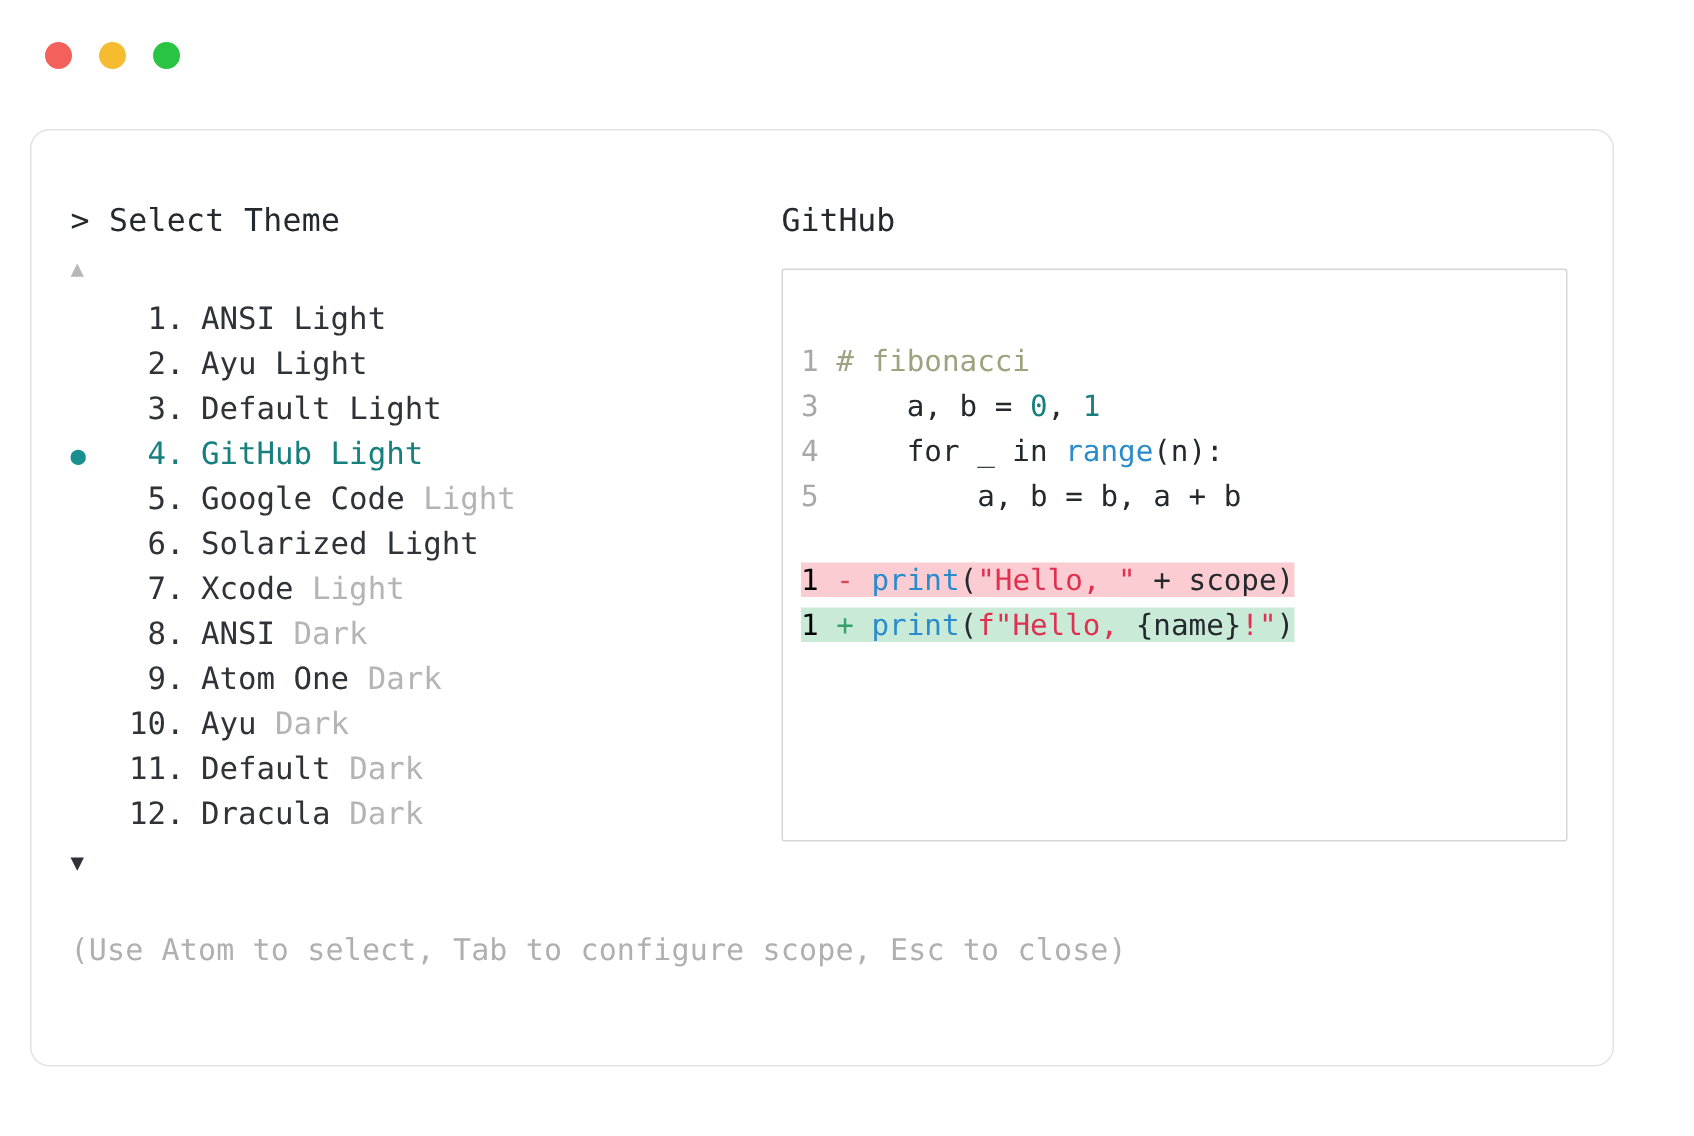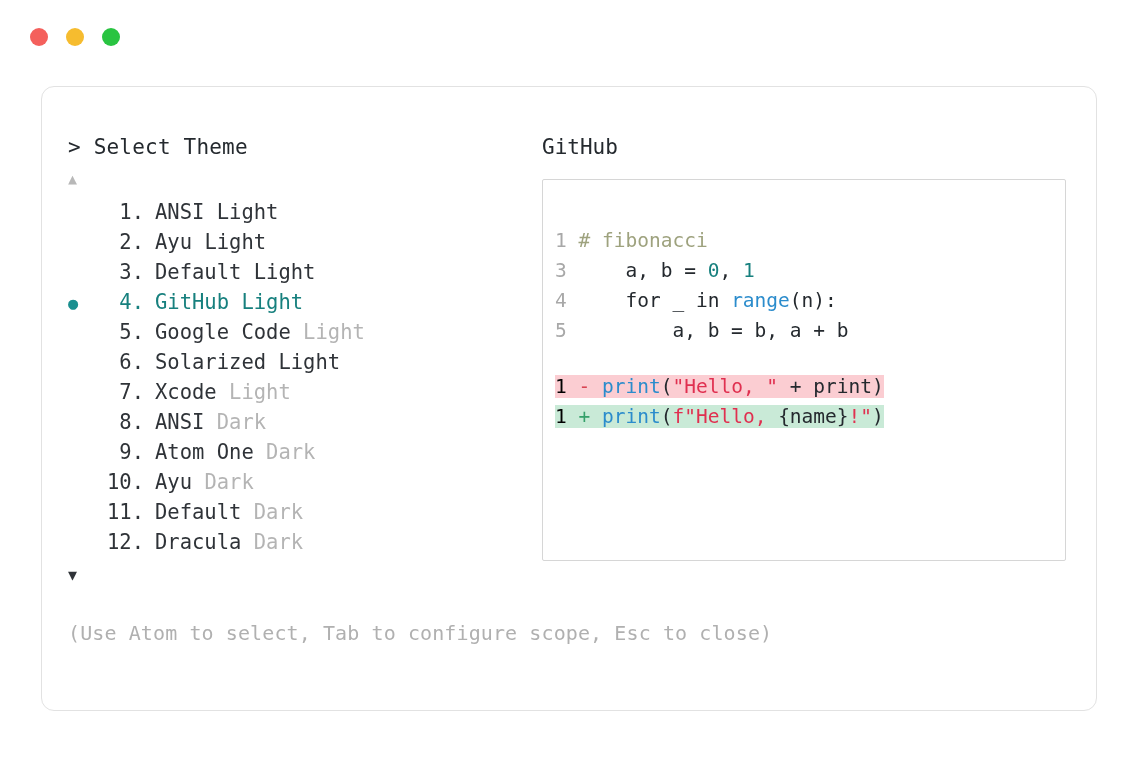--- a/index.html
+++ b/index.html
@@ -33,21 +33,21 @@
   .dot {
     width: 18px;
     height: 18px;
     border-radius: 50%;
     display: block;
   }
 
   
   .card {
     position: absolute;
-    left: 41px;
+    left: 20px;
     top: 86px;
     width: 1056px;
     height: 625px;
     box-sizing: border-box;
     background: #ffffff;
     border: 1.5px solid #e2e2e2;
     border-radius: 13px;
   }
 
   .card-inner {
@@ -222,21 +222,21 @@
 
       <div class="right-col">
         <div class="preview-title">GitHub</div>
         <div class="preview-box">
           <div class="code">
               <div class="code-line"><span class="ln">1</span> <span class="tok-comment"># fibonacci</span></div>
               <div class="code-line"><span class="ln">3</span> <span class="tok-plain">    a, b = </span><span class="tok-num">0</span><span class="tok-plain">, </span><span class="tok-num">1</span></div>
               <div class="code-line"><span class="ln">4</span> <span class="tok-plain">    for _ in </span><span class="tok-builtin">range</span><span class="tok-plain">(n):</span></div>
               <div class="code-line"><span class="ln">5</span> <span class="tok-plain">        a, b = b, a + b</span></div>
               <div class="blank-line"></div>
-              <div class="diff-line diff-del"><span class="diff-wrap"><span class="ln">1</span> <span class="sign-del">-</span> <span class="tok-builtin">print</span><span class="tok-plain">(</span><span class="tok-str">"Hello, "</span><span class="tok-plain"> + print)</span></span></div>
+              <div class="diff-line diff-del"><span class="diff-wrap"><span class="ln">1</span> <span class="sign-del">-</span> <span class="tok-builtin">print</span><span class="tok-plain">(</span><span class="tok-str">"Hello, "</span><span class="tok-plain"> + scope)</span></span></div>
               <div class="diff-line diff-add"><span class="diff-wrap"><span class="ln">1</span> <span class="sign-add">+</span> <span class="tok-builtin">print</span><span class="tok-plain">(</span><span class="tok-str">f"Hello, </span><span class="tok-plain">{name}</span><span class="tok-str">!"</span><span class="tok-plain">)</span></span></div>
             </div>
         </div>
       </div>
 
     </div>
   </div>
 </div>
 
 </body></html>

